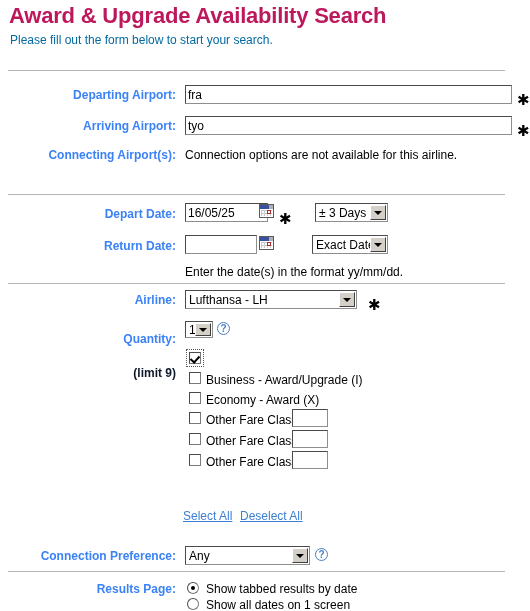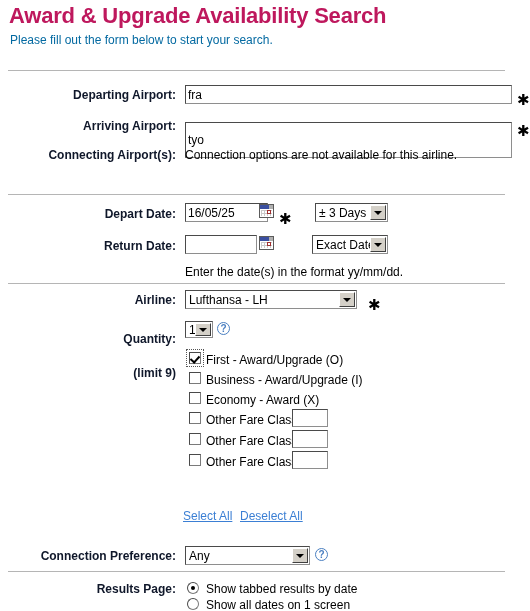--- a/index.html
+++ b/index.html
@@ -52,21 +52,21 @@
     border: 0;
   }
 
   
   .lbl {
     position: absolute;
     font-weight: bold;
     font-size: 12px;
     text-align: right;
     white-space: nowrap;
-    color: #0f172a;
+    color: #3b82f6;
   }
   .sublbl {
     position: absolute;
     font-weight: bold;
     font-size: 12px;
     text-align: right;
     white-space: nowrap;
     color: #0f172a;
   }
   .plaintext {
@@ -274,21 +274,21 @@
   <div class="page-title">Award &amp; Upgrade Availability Search</div>
   <div class="page-subtitle">Please fill out the form below to start your search.</div>
 
   <div class="hr" style="top:70px;"></div>
 
   <div class="lbl" style="left:0px; top:88px; width:176px;">Departing Airport:</div>
   <input class="tinput" style="left: 185px; top: 85px; width: 327px; height: 19px;" value="fra">
   <div class="req" style="left:517px; top:94px;">✱</div>
 
   <div class="lbl" style="left:0px; top:119px; width:176px;">Arriving Airport:</div>
-  <input class="tinput" style="left: 185px; top: 116px; width: 327px; height: 36px; margin-top: 6px;" value="tyo">
+  <input class="tinput" style="left: 185px; top: 116px; width: 327px; height: 19px;" value="tyo">
   <div class="req" style="left:517px; top:125px;">✱</div>
 
   <div class="lbl" style="left:0px; top:148px; width:176px;">Connecting Airport(s):</div>
   <div class="plaintext" style="left:185px; top:148px;">Connection options are not available for this airline.</div>
 
   <div class="hr" style="top:194px;"></div>
 
   <div class="lbl" style="left:0px; top:207px; width:176px;">Depart Date:</div>
   <input class="tinput" style="left: 185px; top: 203px; width: 83px; height: 19px;" value="16/05/25">
   <div class="cal" style="left:259px; top:204px;">
@@ -329,21 +329,20 @@
   <div class="sel" style="left:185px; top:321px; width:28px; height:17px;">
     <span class="sel-text">1</span>
     <span class="sel-btn"></span>
   </div>
   <div class="help" style="left:217px; top:322px;">?</div>
 
   <div class="sublbl" style="left:0px; top:366px; width:176px;">(limit 9)</div>
 
   <div class="cbx checked" style="left:189px; top:352px;"></div>
   <div class="focusring" style="left:186px; top:349px; width:18px; height:18px;"></div>
-  <div class="plaintext" style="left:206px; top:353px;">First - Award/Upgrade (O)</div>
 
   <div class="cbx" style="left:189px; top:372px;"></div>
   <div class="plaintext" style="left:206px; top:373px;">Business - Award/Upgrade (I)</div>
 
   <div class="cbx" style="left:189px; top:392px;"></div>
   <div class="plaintext" style="left:206px; top:393px;">Economy - Award (X)</div>
 
   <div class="cbx" style="left:189px; top:412px;"></div>
   <div class="plaintext" style="left:206px; top:413px;">Other Fare Class:</div>
   <input class="tinput" style="left: 292px; top: 409px; width: 36px; height: 18px;" value="">

